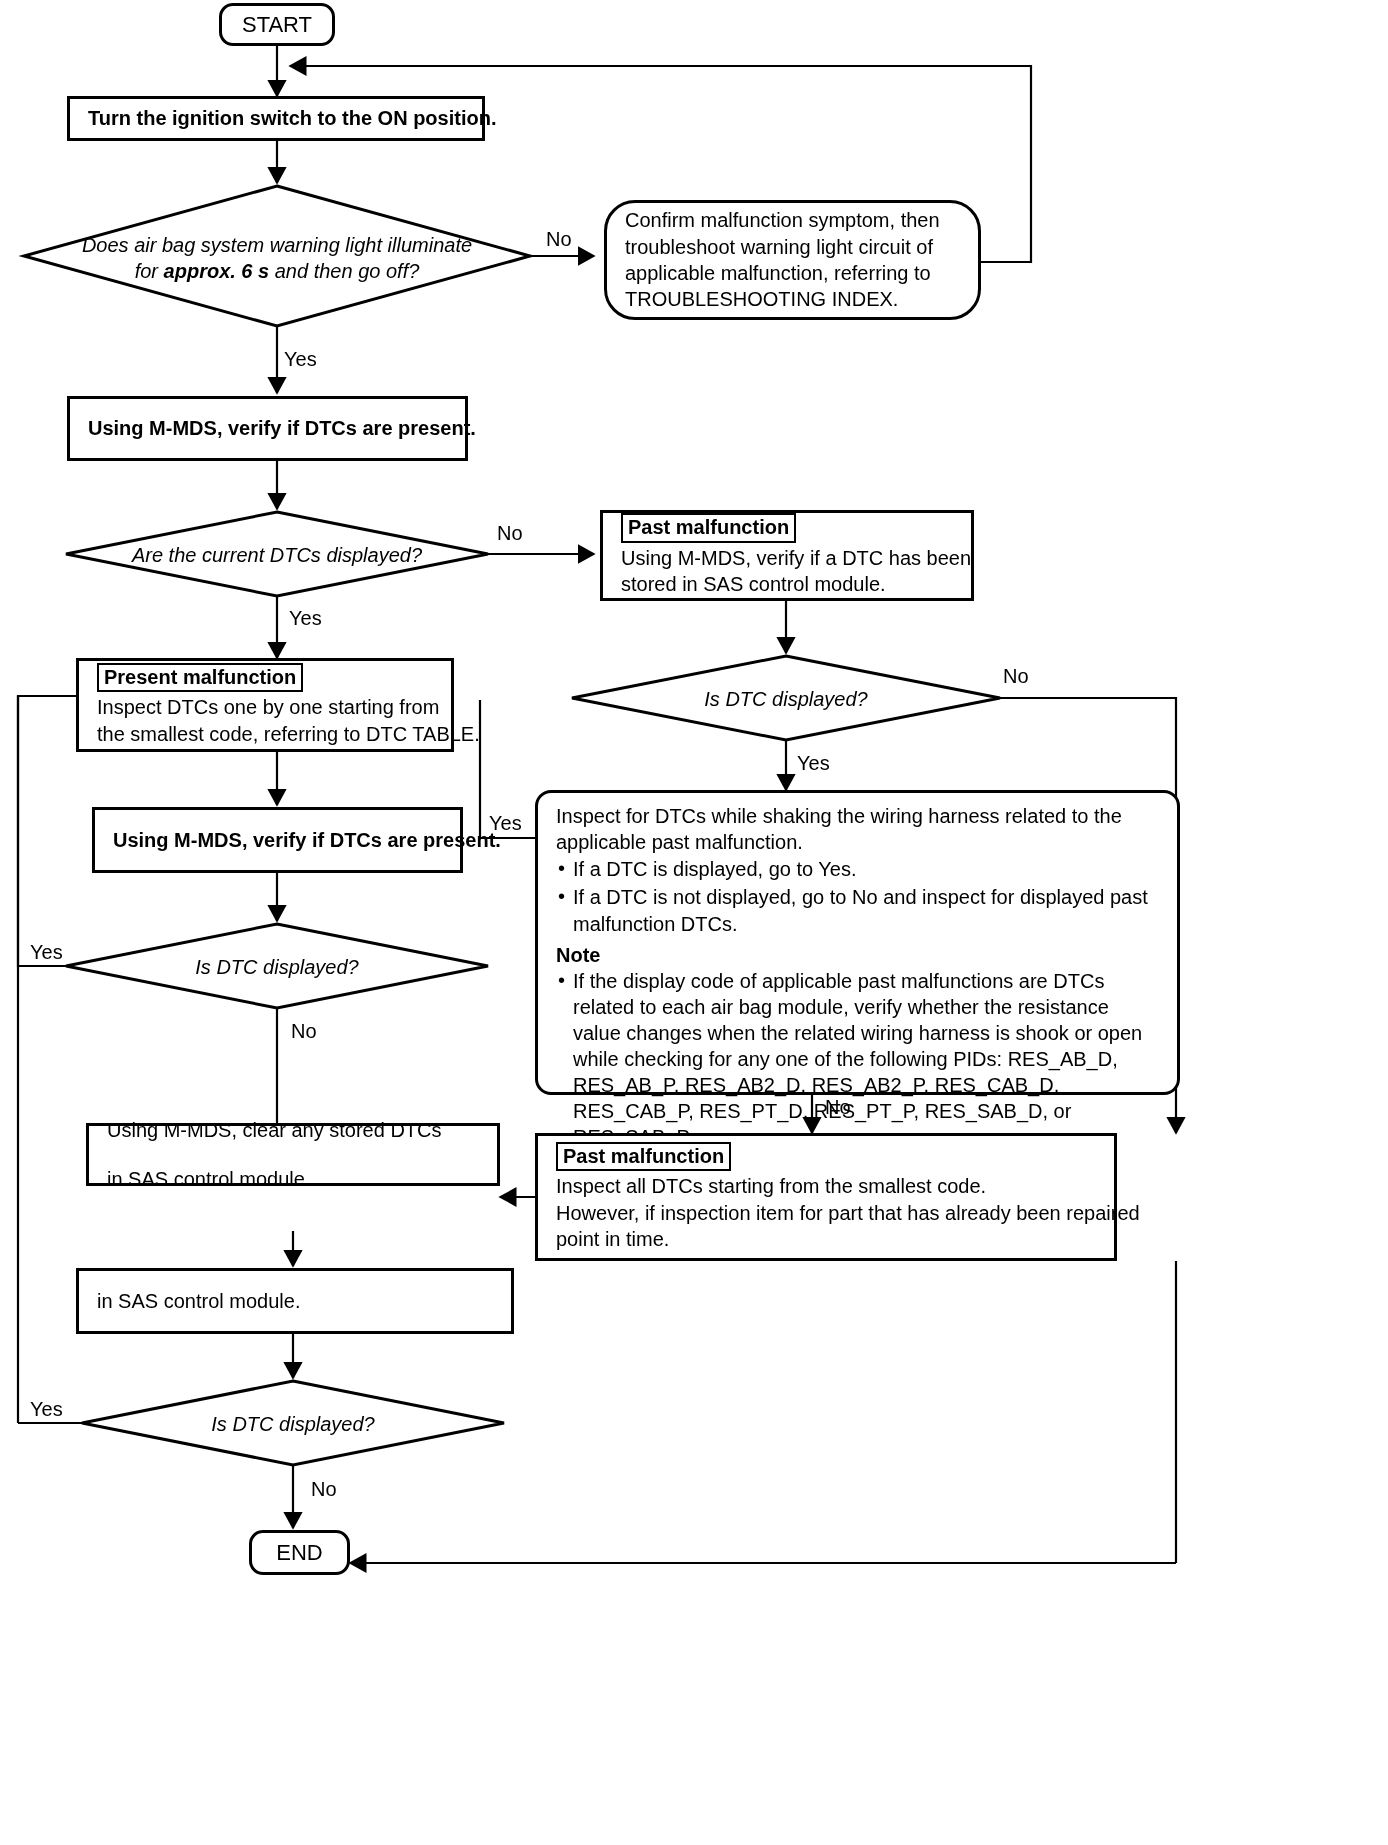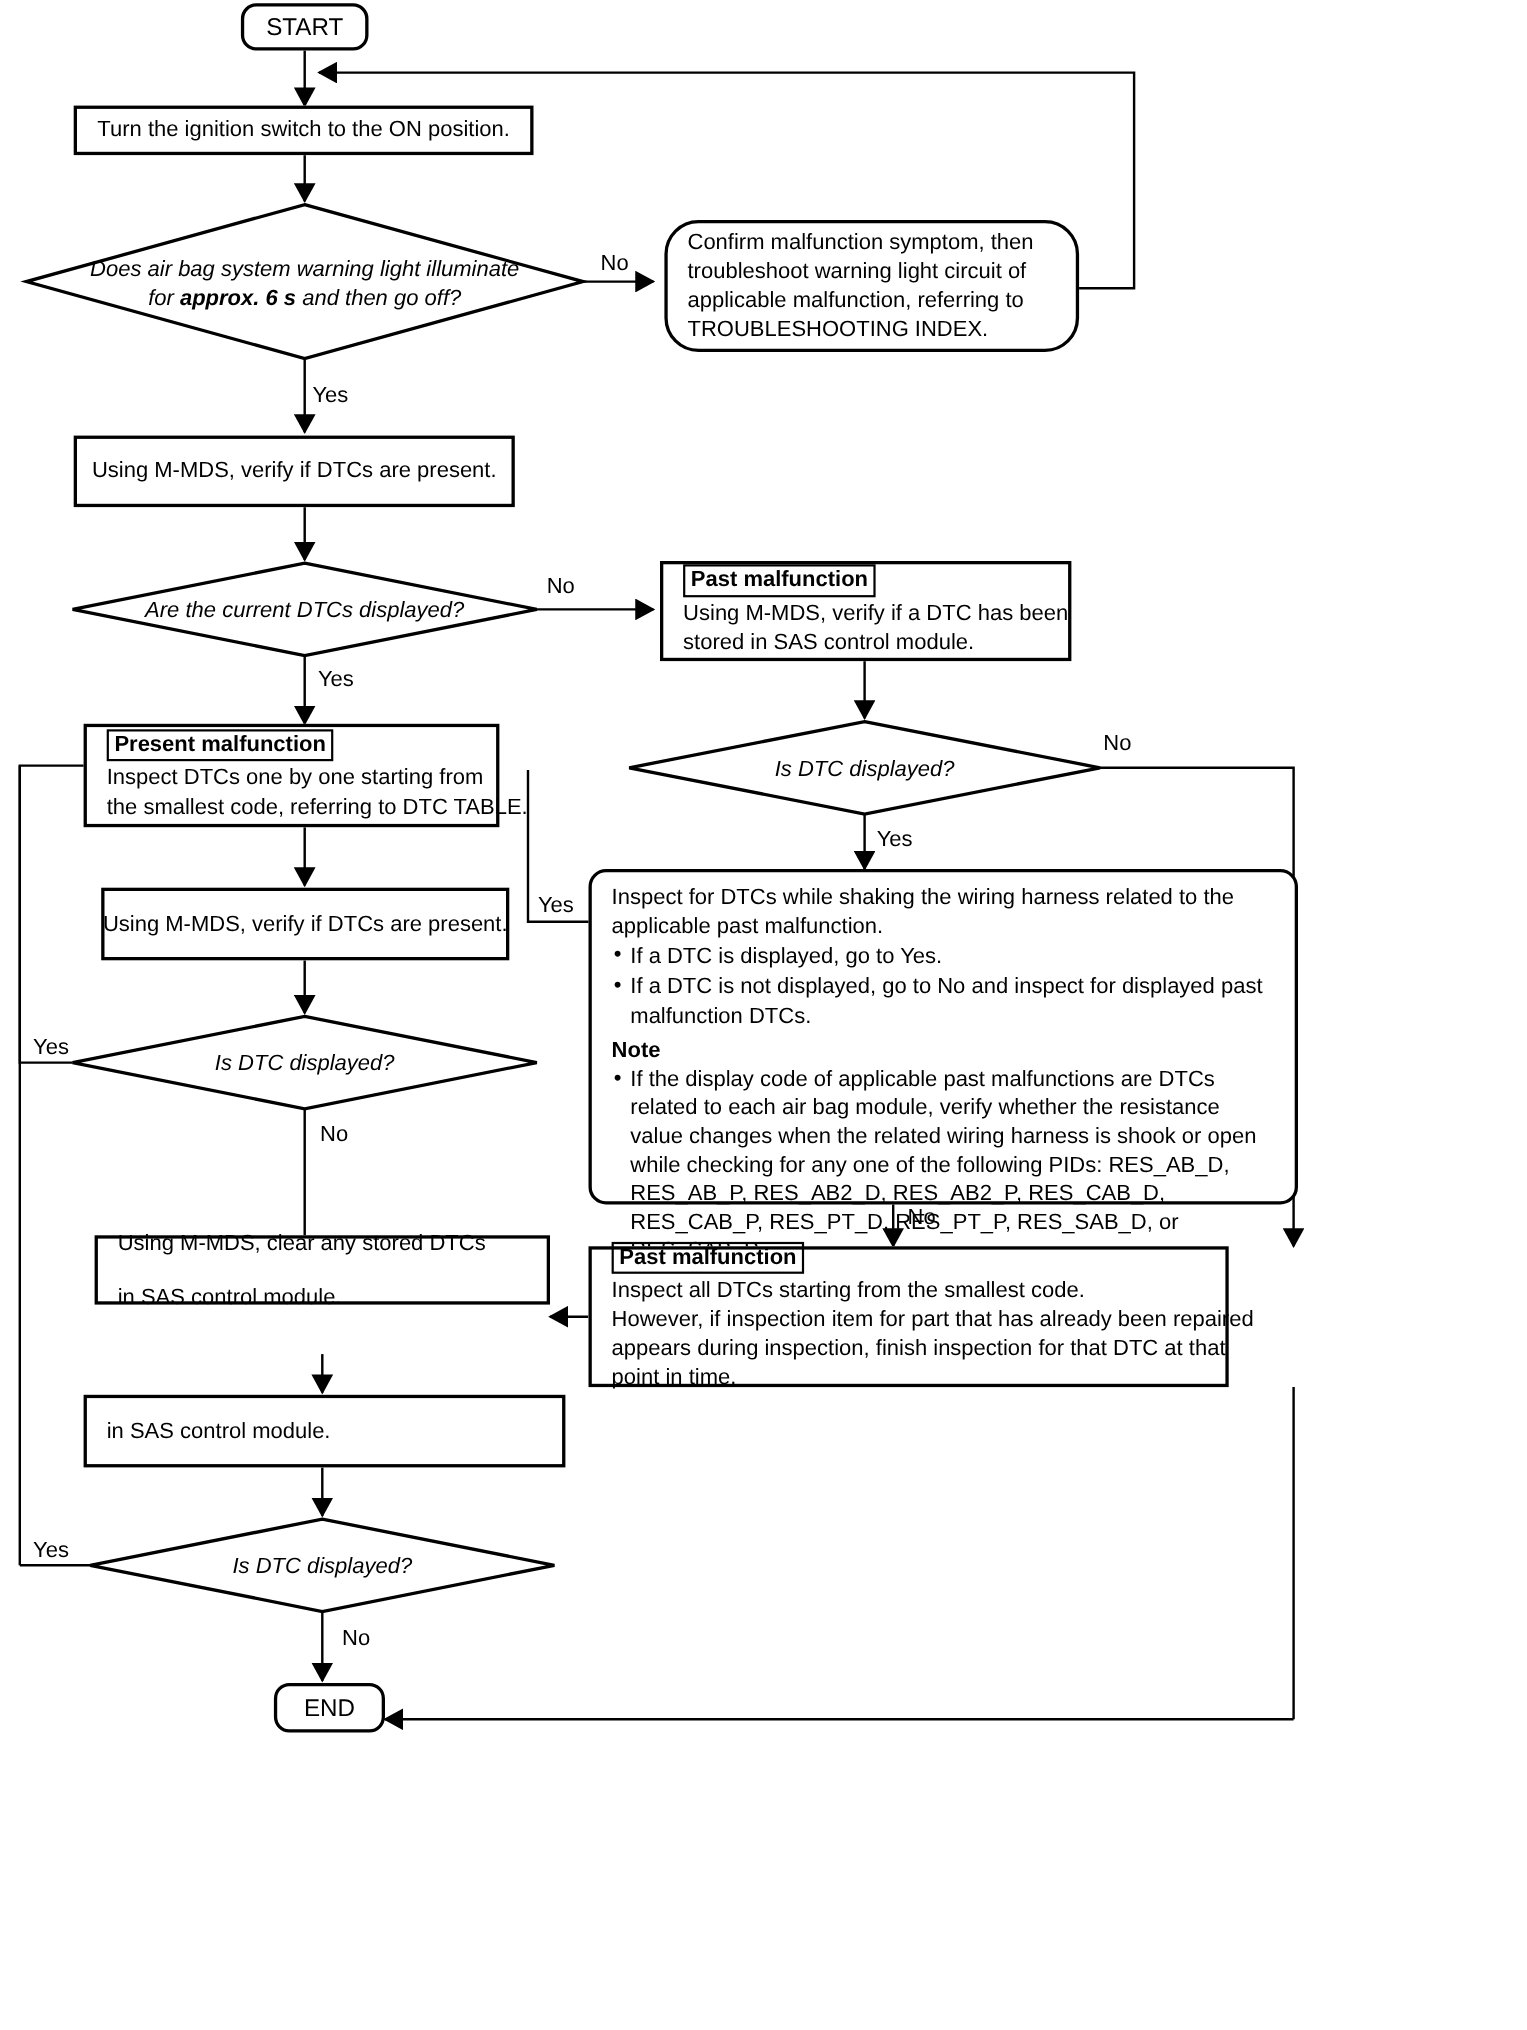--- a/index.html
+++ b/index.html
@@ -40,22 +40,23 @@
   .node.term {
     align-items: center;
     text-align: center;
     font-size: 22px;
     border-radius: 14px;
   }
   .node.proc {
     padding: 6px 18px;
   }
   .node.proc.centered {
-    align-items: center;
+    align-items: flex-start;
     text-align: center;
+    font-weight: bold;
   }
   .node-line { white-space: nowrap; }
   .node-line.wrap { white-space: normal; }
 
   
   .diamond-label {
     position: absolute;
     display: flex;
     flex-direction: column;
     align-items: center;
@@ -248,21 +249,20 @@
     <span class="note-head">Note</span>
     <ul class="bullets tight" style="margin-top:0;">
       <li>If the display code of applicable past malfunctions are DTCs related to each air bag module, verify whether the resistance value changes when the related wiring harness is shook or open while checking for any one of the following PIDs: RES_AB_D, RES_AB_P, RES_AB2_D, RES_AB2_P, RES_CAB_D, RES_CAB_P, RES_PT_D, RES_PT_P, RES_SAB_D, or RES_SAB_P.</li>
     </ul>
   </div>
 
   <div class="node proc" style="left:535px; top:1133px; width:582px; height:128px;">
     <span class="tag">Past malfunction</span>
     <span class="node-line">Inspect all DTCs starting from the smallest code.</span>
     <span class="node-line">However, if inspection item for part that has already been repaired</span>
-    <span class="node-line">appears during inspection, finish inspection for that DTC at that</span>
     <span class="node-line">point in time.</span>
   </div>
 
   <div class="node proc" style="left:86px; top:1123px; width:414px; height:63px;gap:22px;">
     <span class="node-line">Using M-MDS, clear any stored DTCs</span>
     <span class="node-line">in SAS control module.</span>
   </div>
 
   <div class="node proc" style="left:76px; top:1268px; width:438px; height:66px;">
     <span class="node-line">in SAS control module.</span>

